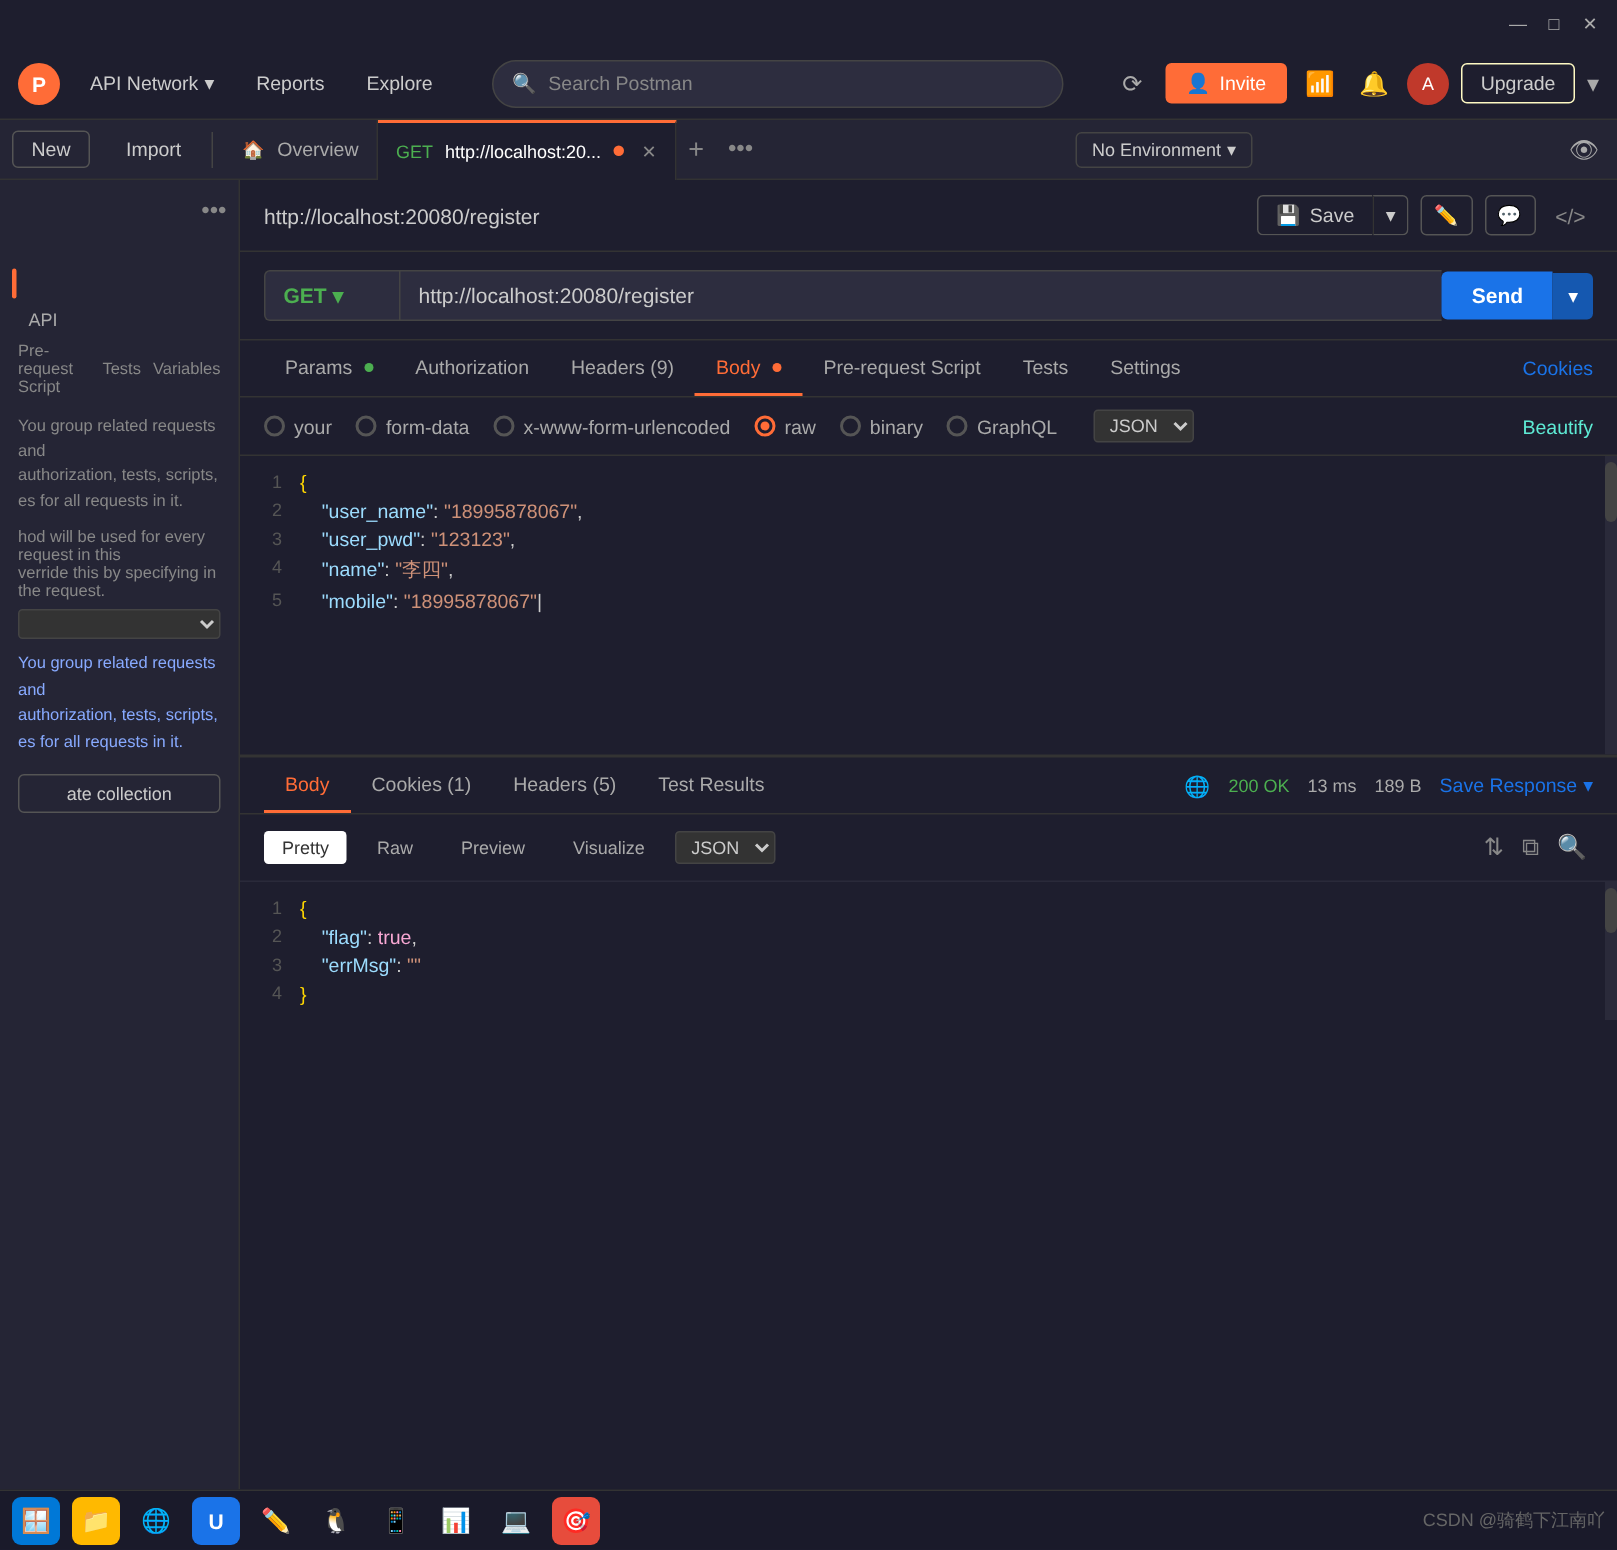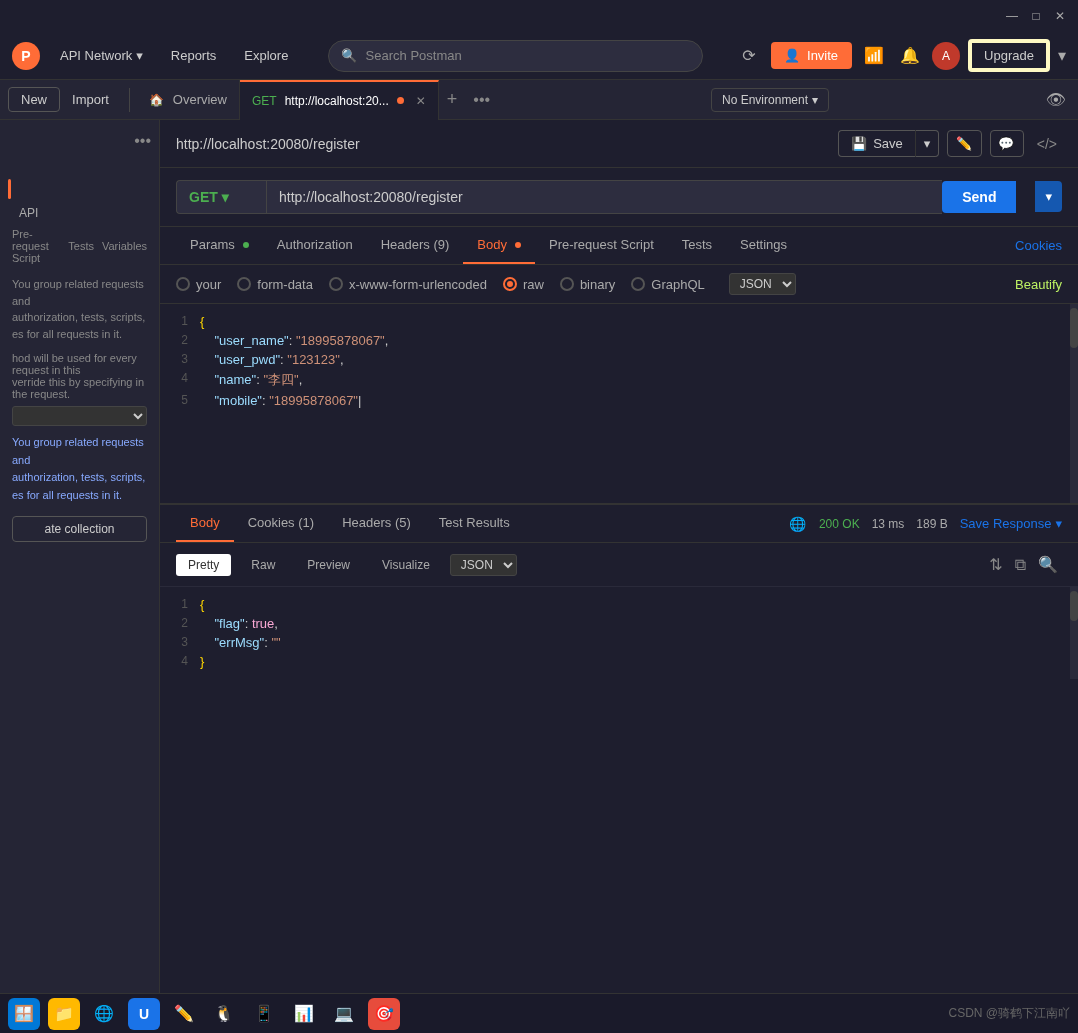--- a/index.html
+++ b/index.html
@@ -12,25 +12,25 @@
     
     .topnav { background: #1e1e2e; height: 48px; display: flex; align-items: center; padding: 0 12px; gap: 12px; flex-shrink: 0; border-bottom: 1px solid #333; }
     .nav-logo { width: 28px; height: 28px; background: #ff6c37; border-radius: 50%; display: flex; align-items: center; justify-content: center; color: white; font-weight: bold; font-size: 14px; }
     .nav-link { color: #ccc; font-size: 13px; cursor: pointer; padding: 4px 8px; border-radius: 4px; }
     .nav-dropdown { display: flex; align-items: center; gap: 4px; }
     .search-box { flex: 1; max-width: 400px; background: #2d2d3f; border: 1px solid #444; border-radius: 20px; height: 32px; display: flex; align-items: center; padding: 0 12px; gap: 8px; cursor: text; margin: 0 20px; }
     .search-box span { color: #888; font-size: 13px; }
     .nav-actions { display: flex; align-items: center; gap: 8px; margin-left: auto; }
     .invite-btn { background: #ff6c37; color: white; border: none; border-radius: 4px; padding: 6px 14px; font-size: 13px; cursor: pointer; display: flex; align-items: center; gap: 6px; }
     .icon-btn { width: 28px; height: 28px; display: flex; align-items: center; justify-content: center; cursor: pointer; color: #aaa; font-size: 16px; }
-    .upgrade-btn { background: transparent; color: #ccc; border: 4px solid #fef9c3; border-radius: 4px; padding: 5px 12px; font-size: 13px; cursor: pointer; }
+    .upgrade-btn { background: transparent; color: #ccc; border: 1px solid #fef9c3; border-radius: 4px; padding: 5px 12px; font-size: 13px; cursor: pointer; }
 
     
     .tabsbar { background: #252535; height: 40px; display: flex; align-items: center; padding: 0 8px; gap: 0; flex-shrink: 0; border-bottom: 1px solid #333; }
-    .new-import { display: flex; align-items: center; gap: 0; }
+    .new-import { display: flex; align-items: center; gap: 12px; }
     .new-btn { background: transparent; border: 1px solid #555; border-radius: 4px; color: #ccc; padding: 4px 12px; font-size: 13px; cursor: pointer; }
     .import-btn { background: transparent; border: none; color: #ccc; padding: 4px 12px; font-size: 13px; cursor: pointer; }
     .tab { display: flex; align-items: center; gap: 8px; padding: 0 12px; height: 40px; font-size: 13px; cursor: pointer; color: #aaa; border-right: 1px solid #333; }
     .tab.active { background: #1e1e2e; color: #fff; border-top: 2px solid #ff6c37; }
     .tab-dot { width: 7px; height: 7px; border-radius: 50%; background: #ff6c37; }
     .tab-close { color: #888; font-size: 12px; margin-left: 4px; }
     .tab-more { color: #888; font-size: 16px; cursor: pointer; padding: 0 8px; }
     .tab-add { color: #888; font-size: 18px; cursor: pointer; padding: 0 8px; }
     .env-select { margin-left: auto; display: flex; align-items: center; gap: 4px; background: transparent; border: 1px solid #444; border-radius: 4px; color: #ccc; padding: 4px 10px; font-size: 12px; cursor: pointer; }
 
@@ -57,38 +57,38 @@
     .save-btn { display: flex; align-items: center; gap: 0; }
     .save-main { background: transparent; border: 1px solid #555; border-right: none; border-radius: 4px 0 0 4px; color: #ccc; padding: 5px 12px; font-size: 13px; cursor: pointer; display: flex; align-items: center; gap: 6px; }
     .save-dropdown { background: transparent; border: 1px solid #555; border-left: 1px solid #333; border-radius: 0 4px 4px 0; color: #ccc; padding: 5px 8px; font-size: 13px; cursor: pointer; }
     .action-icon-btn { background: transparent; border: 1px solid #555; border-radius: 4px; color: #ccc; padding: 5px 8px; font-size: 13px; cursor: pointer; }
     .code-btn { background: transparent; border: none; color: #888; padding: 5px; cursor: pointer; font-size: 14px; }
 
     
     .url-bar { display: flex; align-items: center; gap: 0; padding: 12px 16px; border-bottom: 1px solid #333; }
     .method-select { background: #2d2d3f; border: 1px solid #444; border-right: none; border-radius: 4px 0 0 4px; color: #4CAF50; padding: 8px 12px; font-size: 14px; font-weight: bold; cursor: pointer; min-width: 90px; display: flex; align-items: center; gap: 4px; }
     .url-input { flex: 1; background: #2d2d3f; border: 1px solid #444; border-right: none; color: #ccc; padding: 8px 12px; font-size: 14px; outline: none; }
-    .send-btn-group { display: flex; align-items: flex-start; gap: 19px; }
+    .send-btn-group { display: flex; align-items: flex-end; }
     .send-main { background: #1a73e8; border: none; border-radius: 4px 0 0 4px; color: white; padding: 8px 20px; font-size: 14px; font-weight: bold; cursor: pointer; }
     .send-dropdown { background: #1558b0; border: none; border-radius: 0 4px 4px 0; color: white; padding: 8px 10px; font-size: 13px; cursor: pointer; }
 
     
     .req-tabs { display: flex; align-items: center; padding: 0 16px; border-bottom: 1px solid #333; gap: 0; }
     .req-tab { padding: 10px 14px; font-size: 13px; color: #aaa; cursor: pointer; border-bottom: 2px solid transparent; display: flex; align-items: center; gap: 4px; }
     .req-tab.active { color: #ff6c37; border-bottom: 2px solid #ff6c37; }
     .req-tab .tab-dot-small { width: 6px; height: 6px; border-radius: 50%; background: #ff6c37; }
     .cookies-link { margin-left: auto; color: #1a73e8; font-size: 13px; cursor: pointer; }
 
     
     .body-options { display: flex; align-items: center; padding: 8px 16px; gap: 16px; border-bottom: 1px solid #333; }
     .radio-option { display: flex; align-items: center; gap: 6px; font-size: 13px; color: #aaa; cursor: pointer; }
     .radio-circle { width: 14px; height: 14px; border-radius: 50%; border: 2px solid #555; display: flex; align-items: center; justify-content: center; }
     .radio-circle.active { border-color: #ff6c37; }
     .radio-circle.active::after { content: ''; width: 6px; height: 6px; border-radius: 50%; background: #ff6c37; }
-    .beautify-btn { margin-left: auto; background: transparent; border: none; color: #bef264; font-size: 13px; cursor: pointer; }
+    .beautify-btn { margin-left: auto; background: transparent; border: none; color: #5eead4; font-size: 13px; cursor: pointer; }
     .json-select { background: #333; border: 1px solid #444; border-radius: 3px; color: #ccc; padding: 2px 6px; font-size: 12px; cursor: pointer; margin-left: 8px; }
 
     
     .code-editor { flex: 1; background: #1e1e2e; overflow: auto; font-family: 'Courier New', monospace; font-size: 13px; padding: 8px 0; position: relative; min-height: 200px; }
     .code-line { display: flex; align-items: flex-start; padding: 2px 0; }
     .line-num { color: #555; min-width: 40px; text-align: right; padding-right: 12px; user-select: none; font-size: 12px; }
     .line-content { flex: 1; padding-right: 16px; }
     .key { color: #9cdcfe; }
     .string-val { color: #ce9178; }
     .punc { color: #ccc; }

